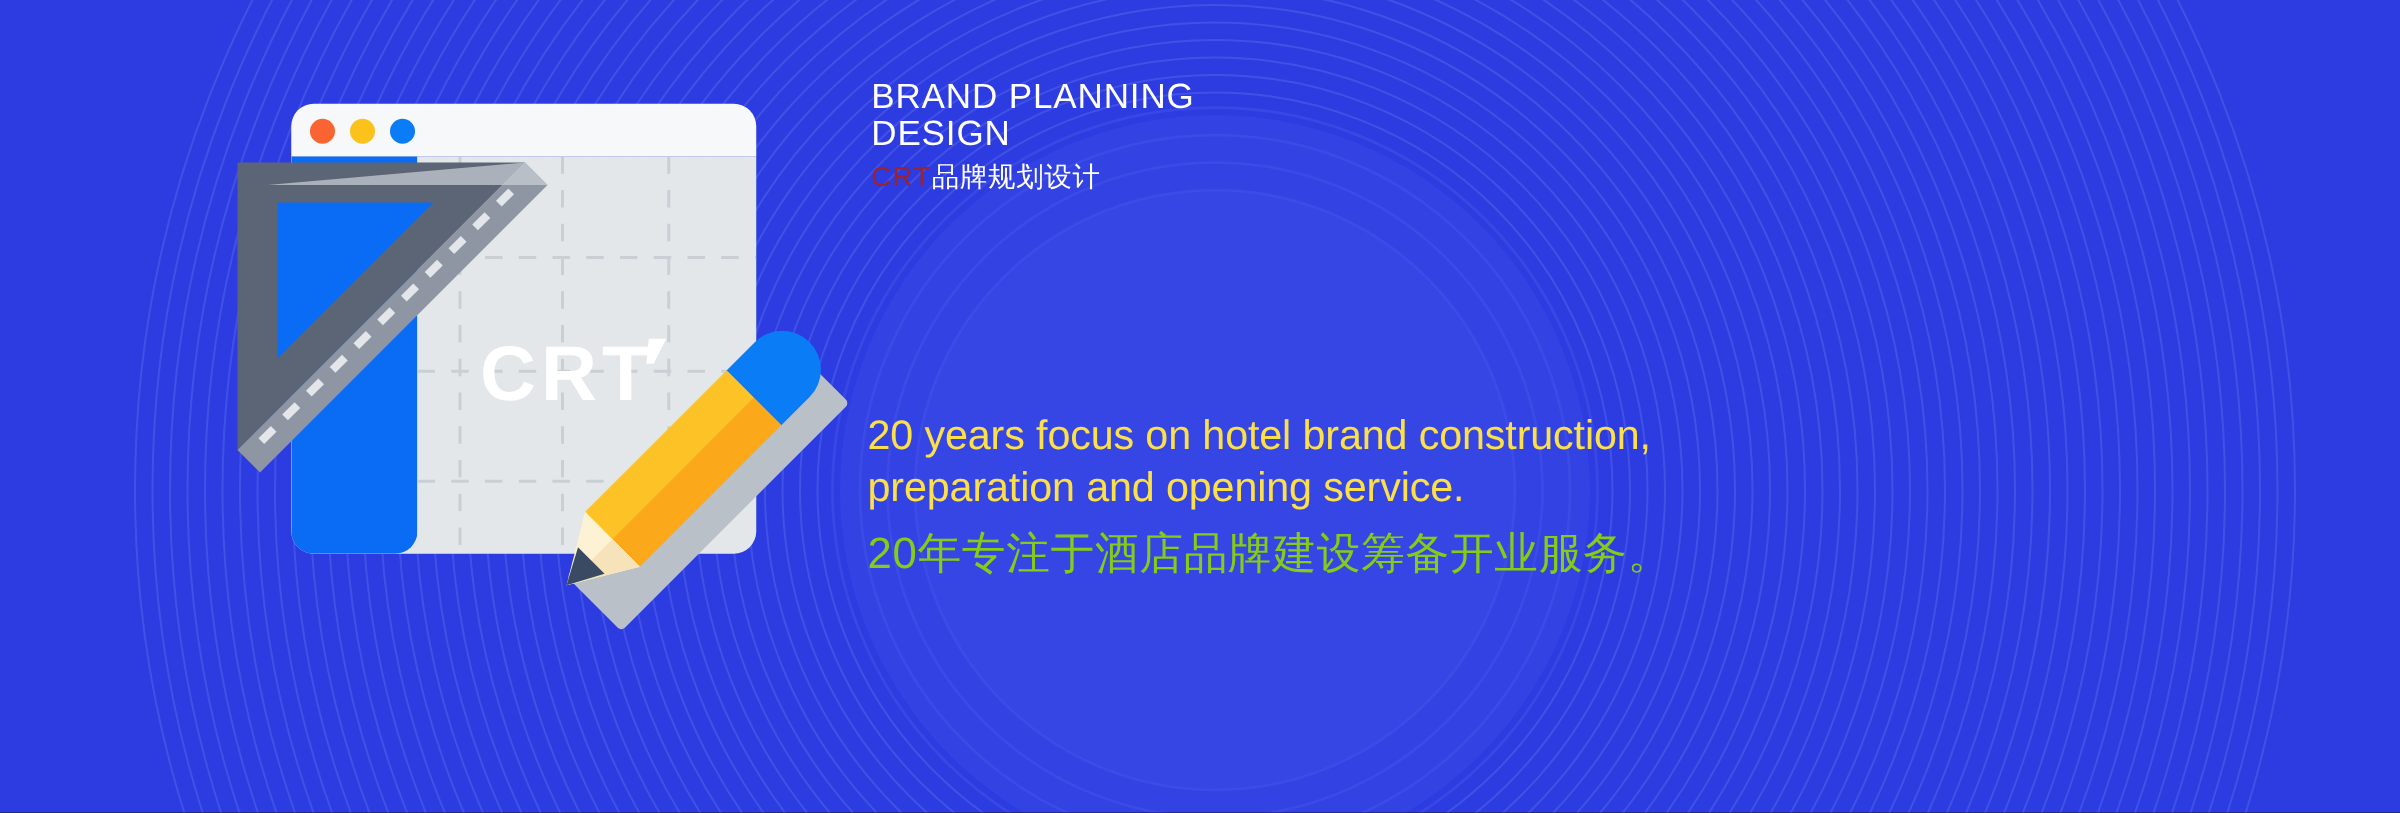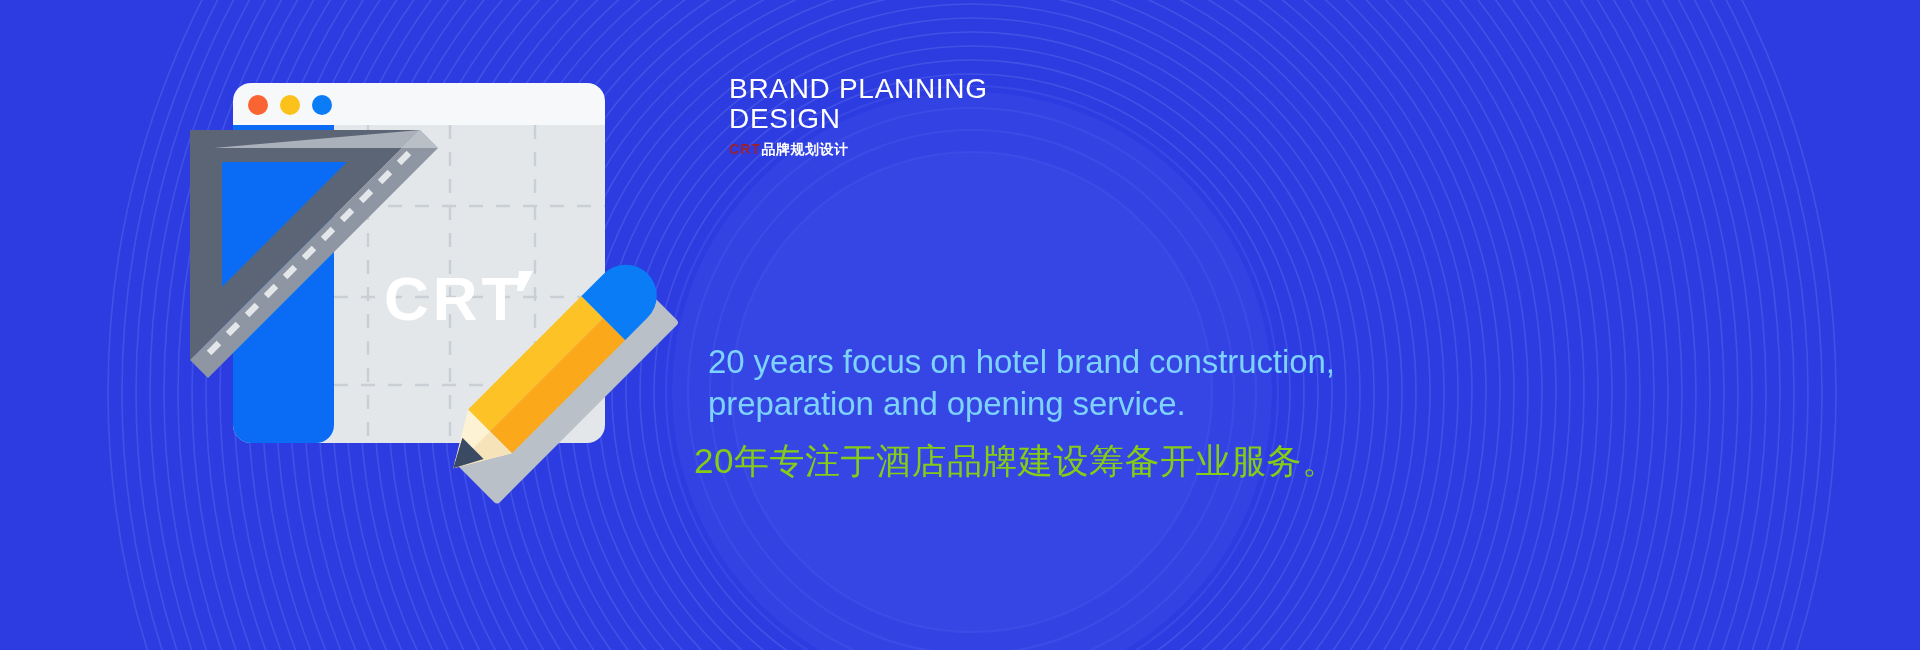--- a/index.html
+++ b/index.html
@@ -32,59 +32,57 @@
     left: 0; top: 0;
     width: 760px;
     height: 650px;
   }
   .illustration svg { display: block; width: 760px; height: 650px; }
 
   
   .headline-block {
     position: absolute;
     left: 697px;
-    top: 74px;
+    top: 62px;
     width: 700px;
-    margin-left: 32px;
   }
   .headline {
     margin: 0;
     font-size: 28px;
     font-weight: 400;
     line-height: 1.08;
     letter-spacing: 0.7px;
     color: #ffffff;
     white-space: pre-line;
   }
   .subhead {
     margin: 7px 0 0 0;
-    font-size: 14px;
+    font-size: 22px;
     line-height: 1.2;
     letter-spacing: 0.5px;
     color: #ffffff;
-    font-weight: bold;
   }
   .subhead .crt-mark {
     color: #9b2230;
     letter-spacing: 1.2px;
   }
 
   .tagline-block {
     position: absolute;
     left: 694px;
     top: 327px;
     width: 980px;
   }
   .tagline-en {
-    margin: 14px;
+    margin: 0;
     font-size: 33px;
     font-weight: 400;
     line-height: 1.28;
     letter-spacing: -0.1px;
-    color: #7dd3fc;
+    color: #fde047;
     white-space: pre-line;
   }
   .tagline-cn {
     margin: 10px 0 0 0;
     font-size: 35px;
     font-weight: 400;
     line-height: 1.25;
     letter-spacing: 0.5px;
     color: #84cc16;
   }

